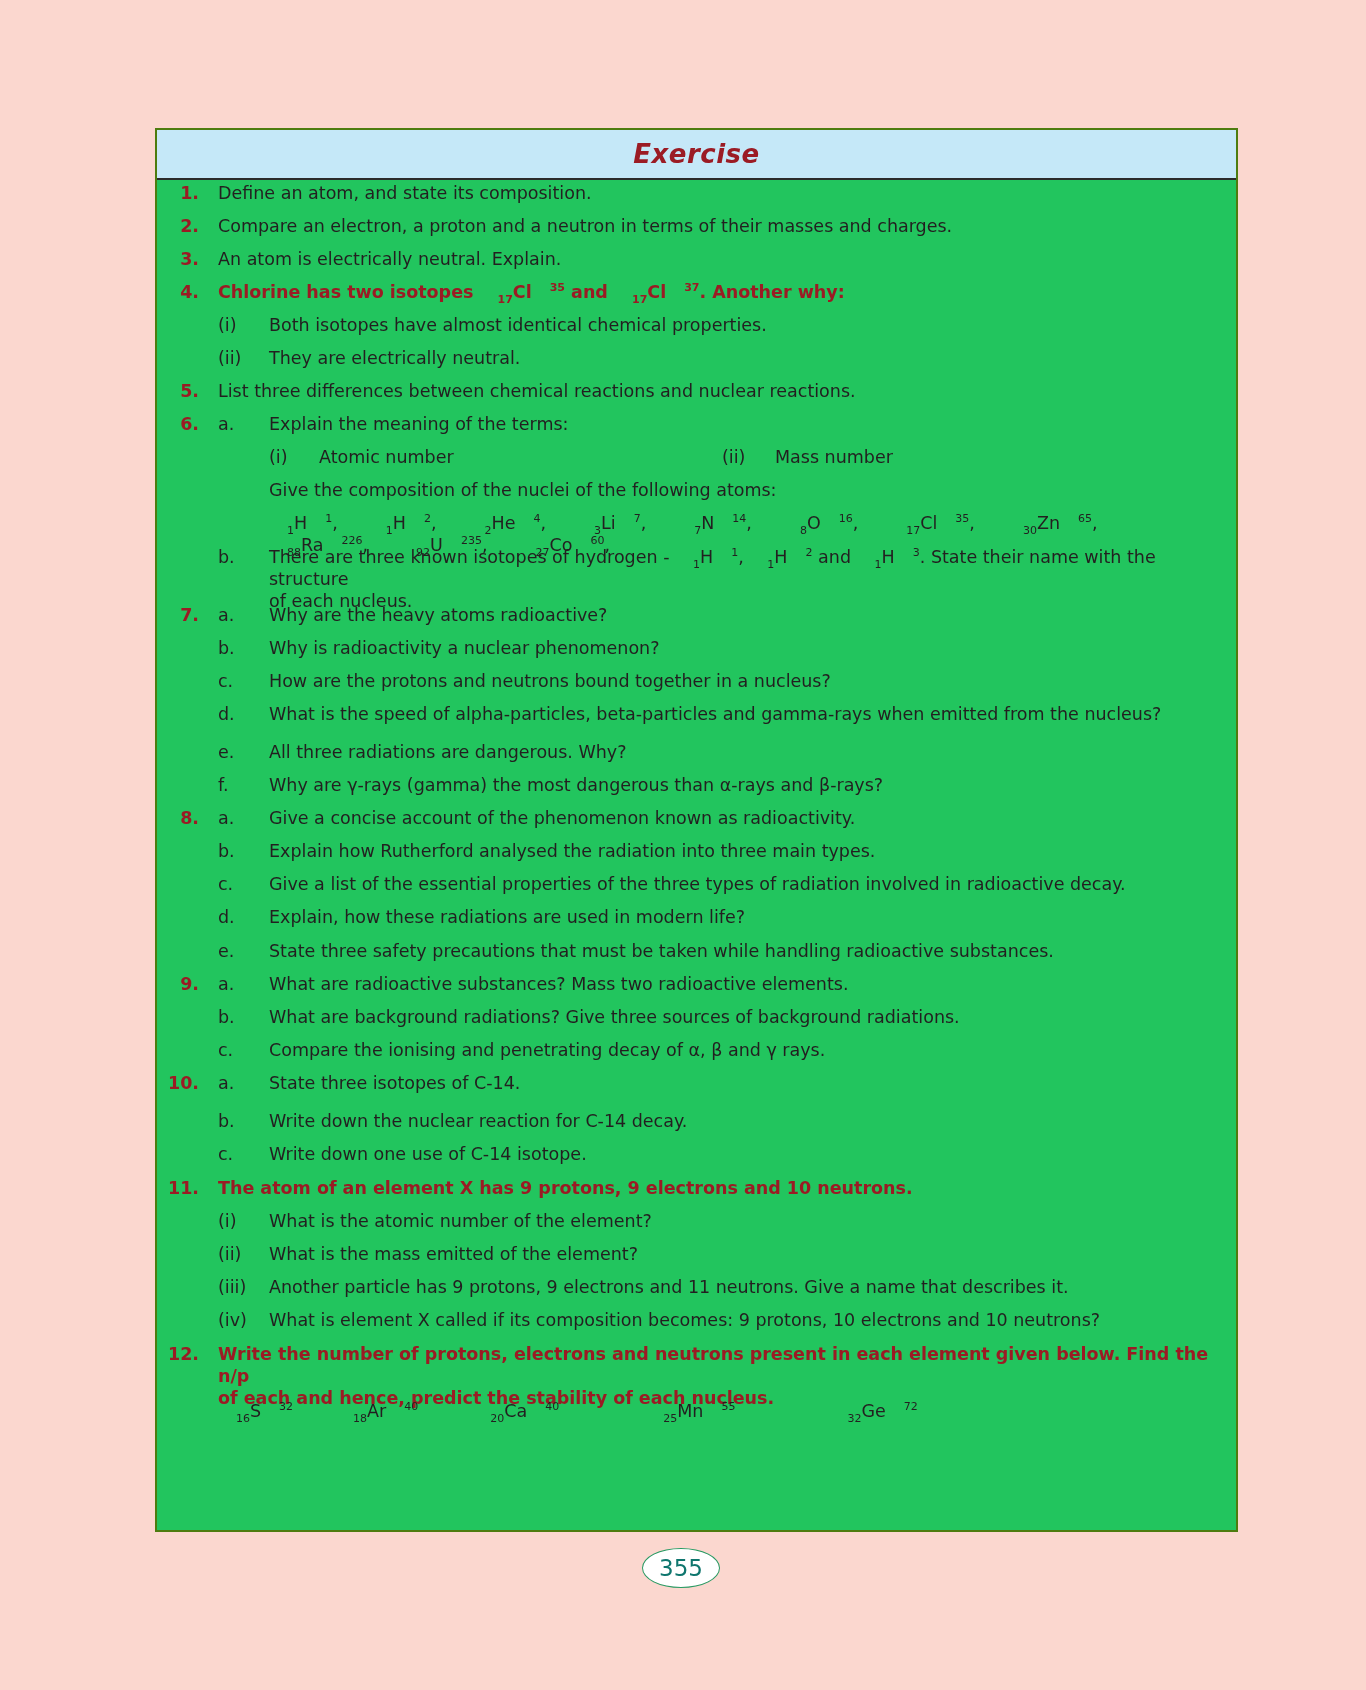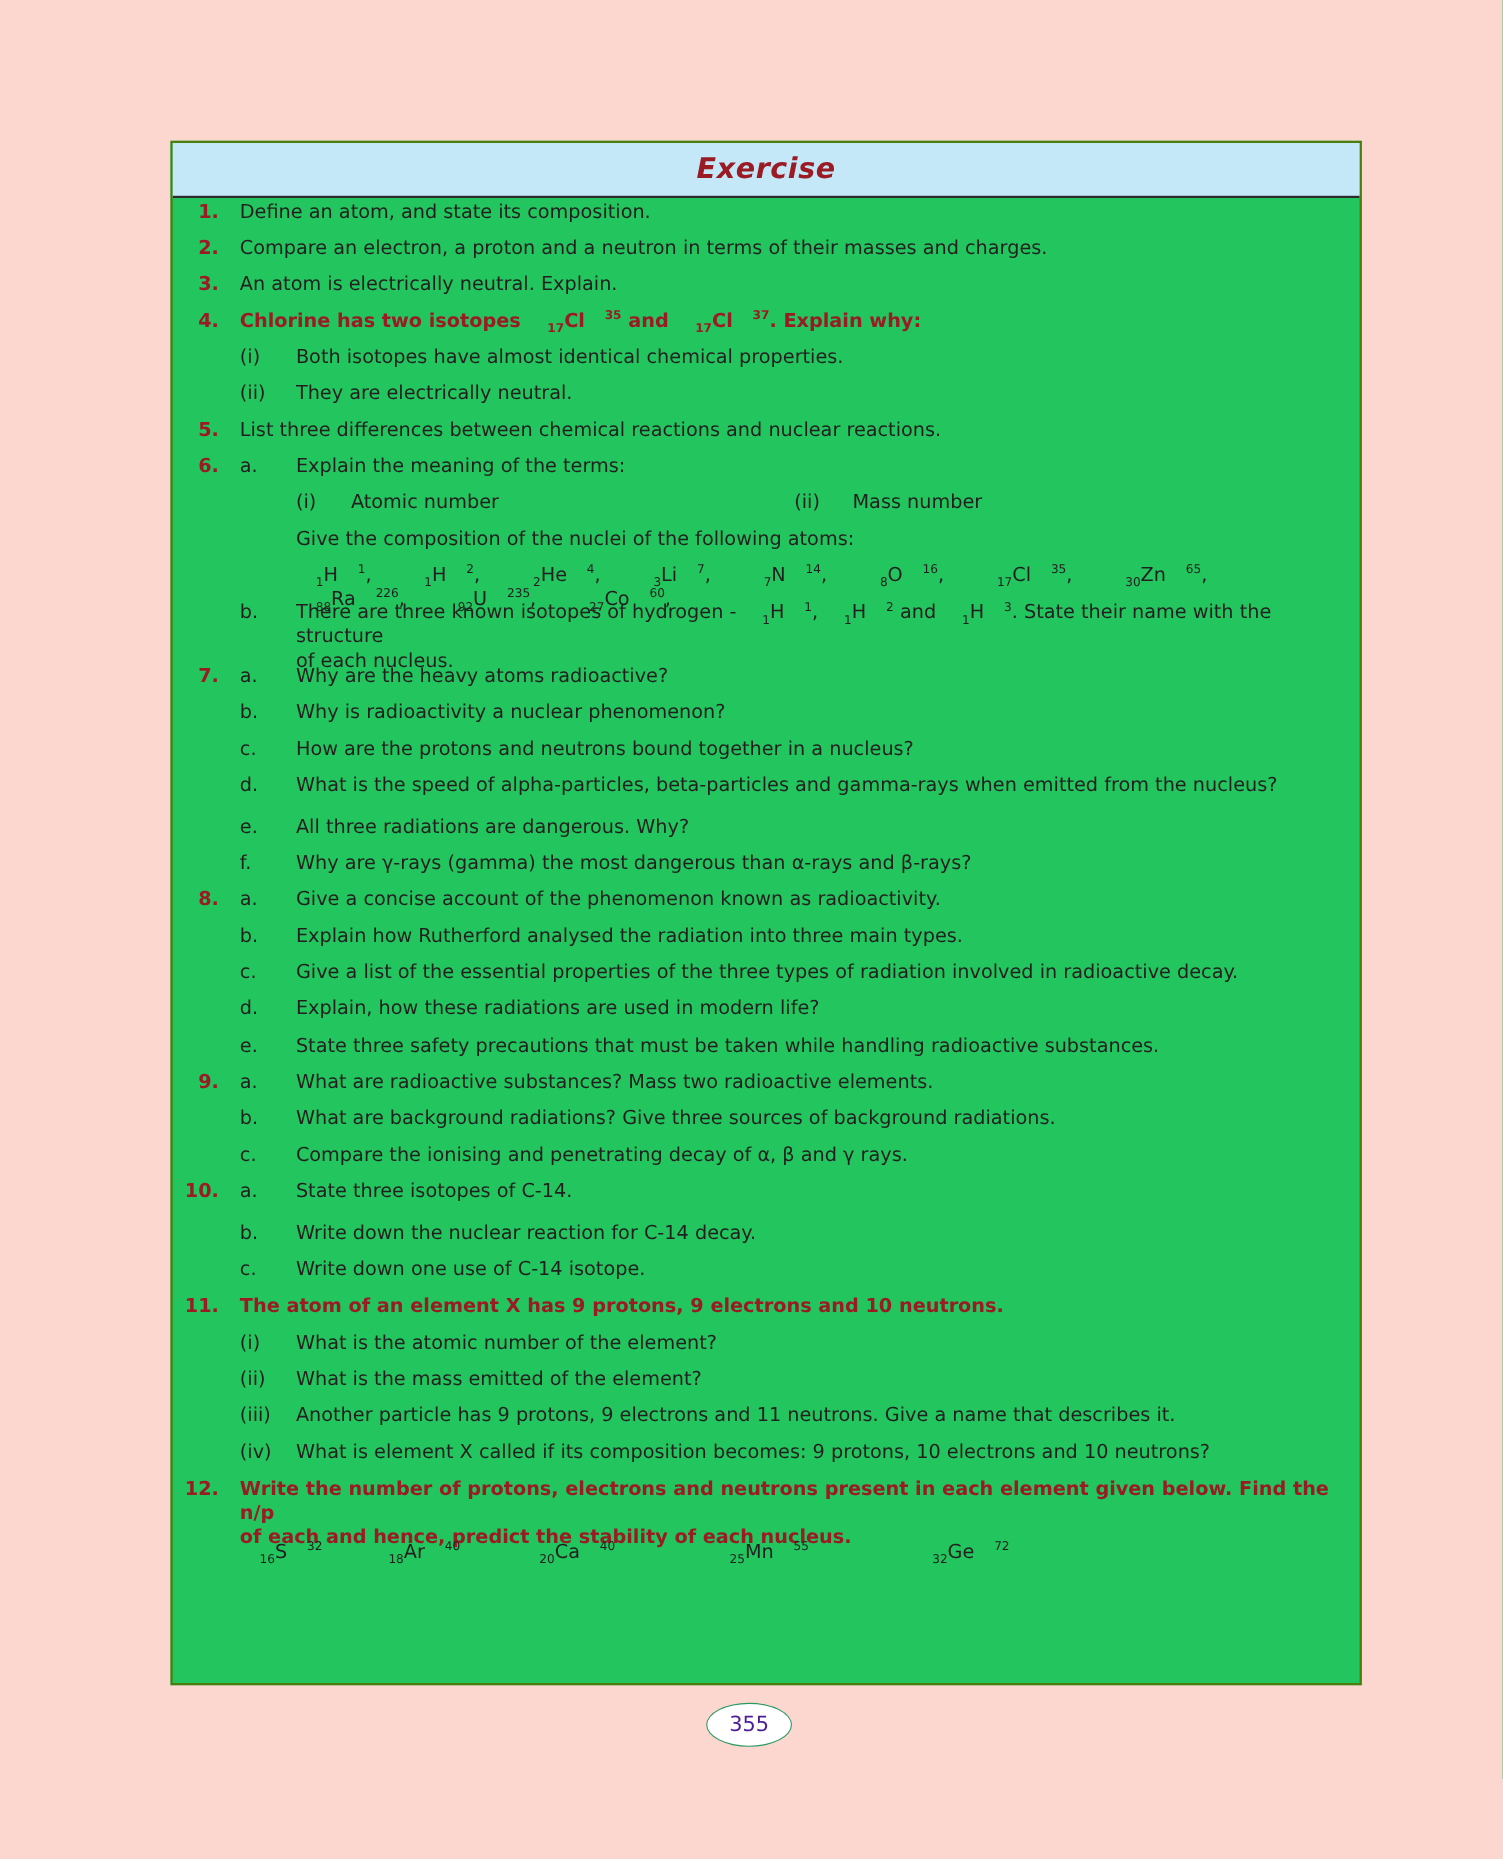--- a/index.html
+++ b/index.html
@@ -43,21 +43,21 @@
   .red { color:#9b1b24; font-weight:bold; }
   sub, sup { font-size:11px; line-height:0;margin-left:18px; }
   .iso { display:inline-block; margin-right:34px; }
   .pageno {
     position:absolute; left:642px; top:1548px;
     width:76px; height:38px;
     border:1.5px solid #2a9a63;
     border-radius:50%;
     background:#ffffff;
     display:flex; align-items:center; justify-content:center;
-    font-size:19px; color:#4c1d95;
+    font-size:23px; color:#0f766e;
   }
 </style>
 </head>
 <body>
 
 <div class="box">
   <div class="box-header">
     <span class="box-title">Exercise</span>
   </div>
 
@@ -73,21 +73,21 @@
       <span class="txt">Compare an electron, a proton and a neutron in terms of their masses and charges.</span>
     </div>
 
     <div class="row" style="top:68px">
       <span class="num">3.</span>
       <span class="txt">An atom is electrically neutral. Explain.</span>
     </div>
 
     <div class="row" style="top:101px">
       <span class="num">4.</span>
-      <span class="txt red"><span>Chlorine has two isotopes </span><sub>17</sub><span>Cl</span><sup>35</sup><span> and </span><sub>17</sub><span>Cl</span><sup>37</sup><span>. Explain why:</span></span>
+      <span class="txt red"><span>Chlorine has two isotopes </span><sub>17</sub><span>Cl</span><sup>35</sup><span> and </span><sub>17</sub><span>Cl</span><sup>37</sup><span>. Another why:</span></span>
     </div>
     <div class="row" style="top:134px">
       <span class="sub">(i)</span>
       <span class="txt2">Both isotopes have almost identical chemical properties.</span>
     </div>
     <div class="row" style="top:167px">
       <span class="sub">(ii)</span>
       <span class="txt2">They are electrically neutral.</span>
     </div>
 

